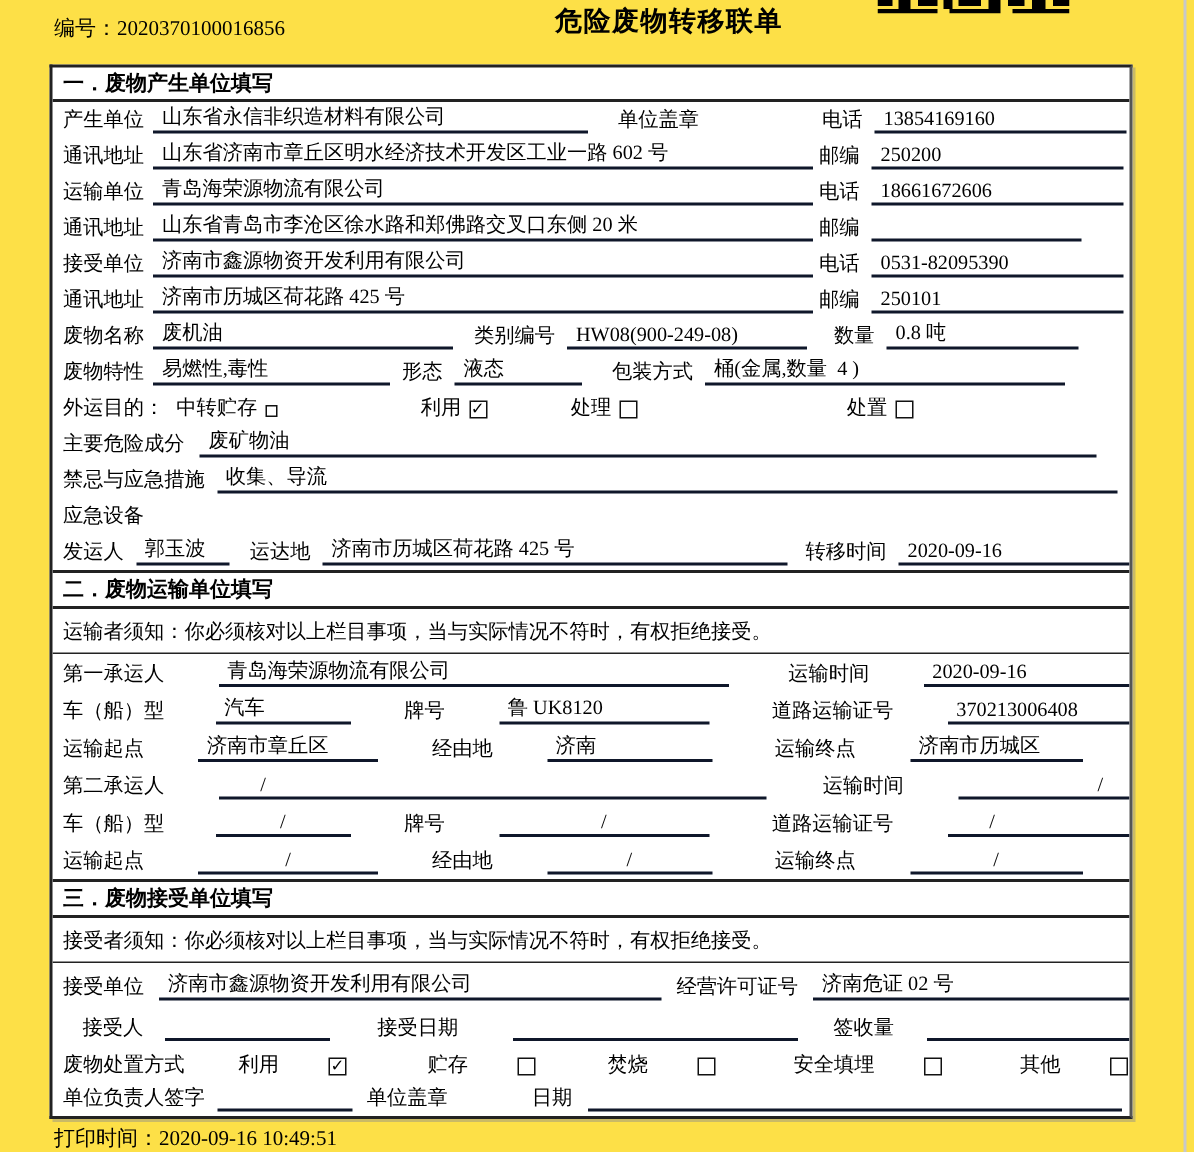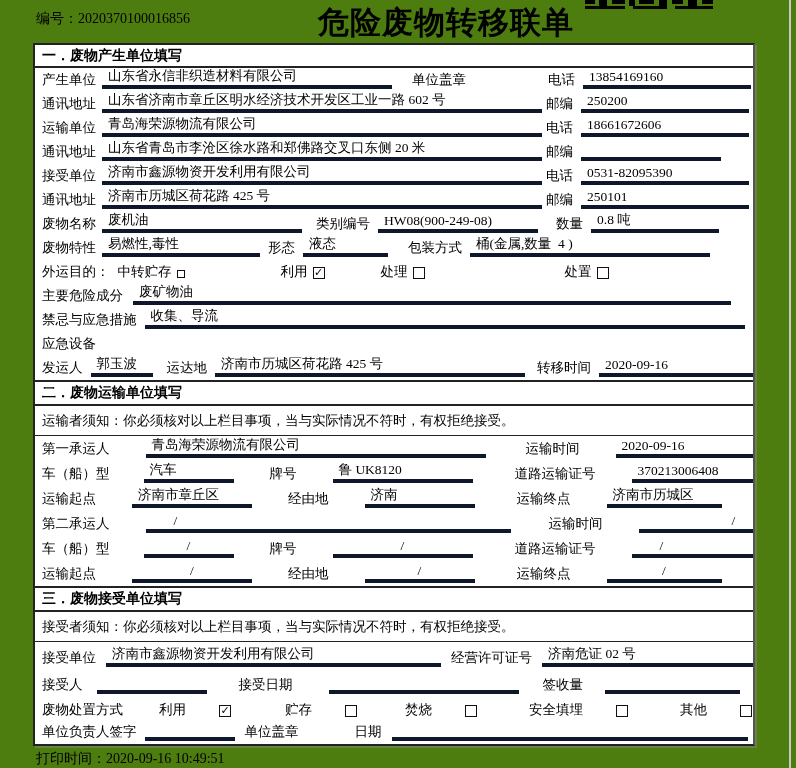--- a/index.html
+++ b/index.html
@@ -1,26 +1,26 @@
 <!DOCTYPE html>
 <html><head>
 <meta charset="utf-8">
 <style>
   * { margin:0; padding:0; box-sizing:border-box; }
   html,body { background:#ffffff; }
   .page {
-    position:relative; width:796px; height:768px; background:#4d7c0f;
+    position:relative; width:796px; height:768px; background:#fde047;
     font-family:"Liberation Serif","DejaVu Serif",serif; color:#000; overflow:hidden;
   }
   .page-edge { position:absolute; top:0; right:5px; width:2px; height:100%; background:#c8c8c8; }
   .doc-no { position:absolute; left:36px; top:10px; font-size:14px; white-space:pre; }
   .doc-title {
     position:absolute; left:286px; top:2px; width:320px; text-align:center;
     font-family:"Liberation Sans","DejaVu Sans",sans-serif;
-    font-size:31px; font-weight:bold; letter-spacing:1px; white-space:nowrap;
+    font-size:18px; font-weight:bold; letter-spacing:1px; white-space:nowrap;
   }
   .qr { position:absolute; left:585px; top:0; }
   .formbox {
     position:absolute; left:33px; top:43px; width:722px; height:703px;
     border:2px solid #222; border-right-color:#555;
     box-shadow:2px 2px 0 rgba(140,140,140,.45);
     background:#fff; overflow:hidden;
   }
   .sec {
     font-family:"Liberation Sans","DejaVu Sans",sans-serif;
@@ -31,24 +31,24 @@
   .sec.mid { height:26px; border-top:2px solid #222;font-family:Liberation Serif, serif; }
   .notice {
     height:30px; display:flex; align-items:center; padding-left:7px;
     font-size:13.5px; border-bottom:1px solid #222; white-space:pre;
   }
   .row {
     display:flex; align-items:flex-end; padding:0 0 3px 7px;
     font-size:13.5px; overflow:hidden;
   }
   .r24 { height:24px; } .r25 { height:25px;gap:28px; } .r28 { height:28px; }
-  .r27 { height:27px; } .r22 { height:22px; }
+  .r27 { height:27px;justify-content:flex-end; } .r22 { height:22px; }
   .lb { white-space:pre; flex:0 0 auto; }
   .vl {
-    border-bottom:4px solid #0f172a; white-space:pre; flex:0 0 auto;
+    border-bottom:2px solid #0f172a; white-space:pre; flex:0 0 auto;
     padding:0 2px 0 6px; overflow:hidden; min-height:16px;margin-top:25px;
   }
   .ctr { text-align:center; padding:0; }
   .sl  { padding-left:28px; }
   .cb {
     display:inline-block; flex:0 0 auto; width:12px; height:12px;
     border:1.5px solid #111; margin:0 0 2px 5px; font-size:11px;
     line-height:10px; text-align:center; font-weight:bold;
     font-family:"DejaVu Sans",sans-serif;
   }

